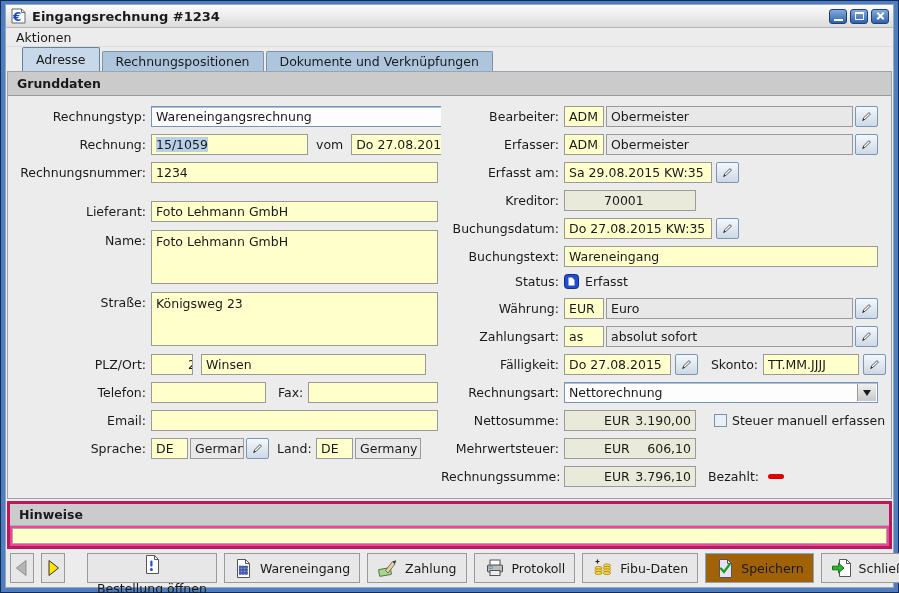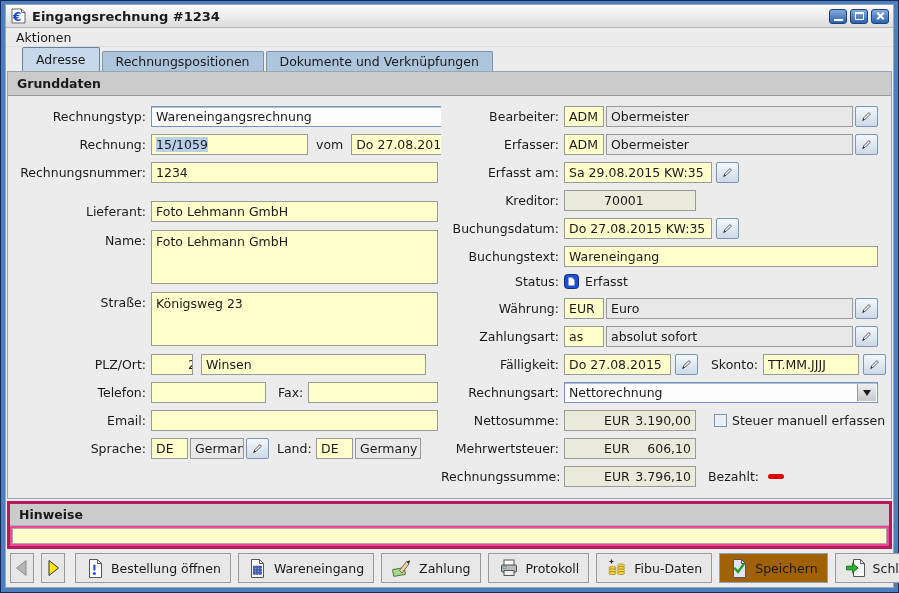--- a/index.html
+++ b/index.html
@@ -357,21 +357,21 @@
         <svg width="22" height="22" viewBox="0 0 22 22">
             <path d="M15 3.5 L5.5 11 L15 18.5 Z" fill="#b4b4b4" stroke="#8f8f8f"></path>
           </svg>
       </div>
       <div class="tbtn nav">
         <svg width="22" height="22" viewBox="0 0 22 22">
             <path d="M7 3.5 L16.5 11 L7 18.5 Z" fill="#ffe600" stroke="#333"></path>
           </svg>
       </div>
 
-      <div class="tbtn" style="margin-left:3px;">
+      <div class="tbtn" style="margin-left:15px;flex-direction:column;">
         <svg width="20" height="21" viewBox="0 0 20 21">
           <path d="M4.5 1.5 h8 l4 4 V19.5 H4.5 Z" fill="#fff" stroke="#555"></path>
             <path d="M12.5 1.5 V5.5 H16.5" fill="none" stroke="#555"></path>
           <rect x="8.3" y="6.5" width="2.2" height="6.2" rx="1.1" fill="#2050d8"></rect>
             <circle cx="9.4" cy="15.4" r="1.5" fill="#2050d8"></circle>
         </svg>
         <span>Bestellung öffnen</span>
       </div>
 
       <div class="tbtn">

